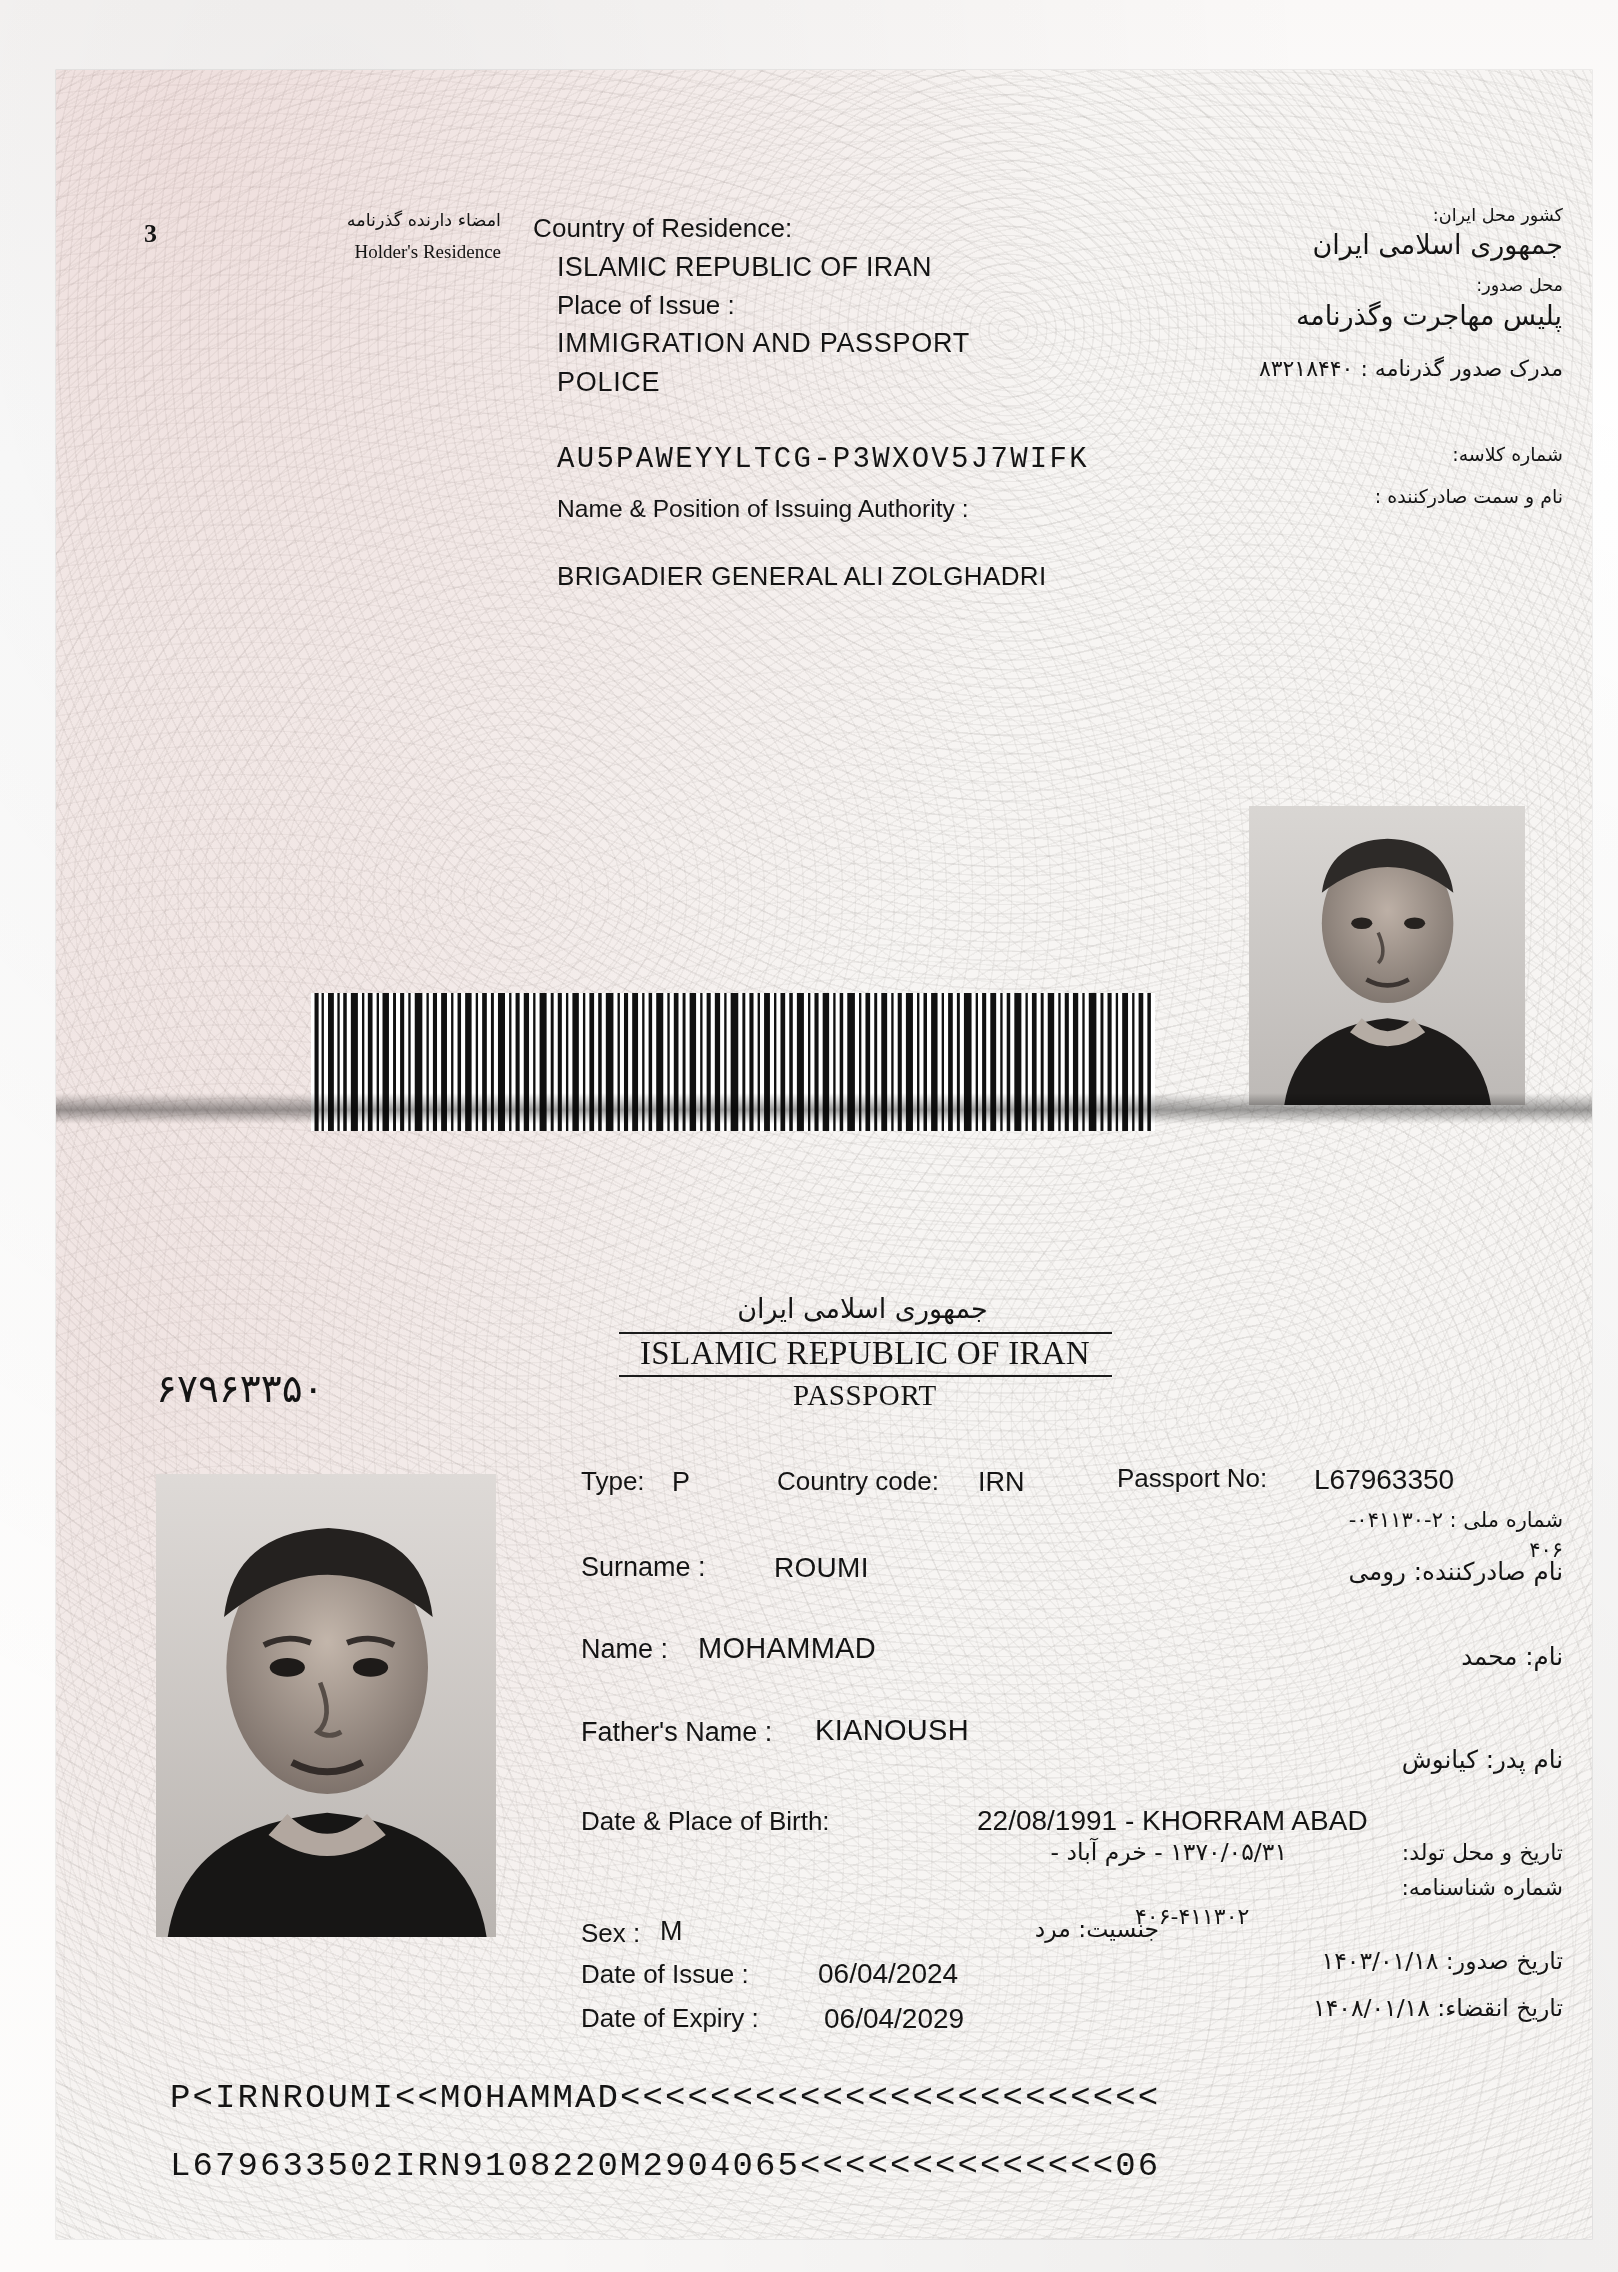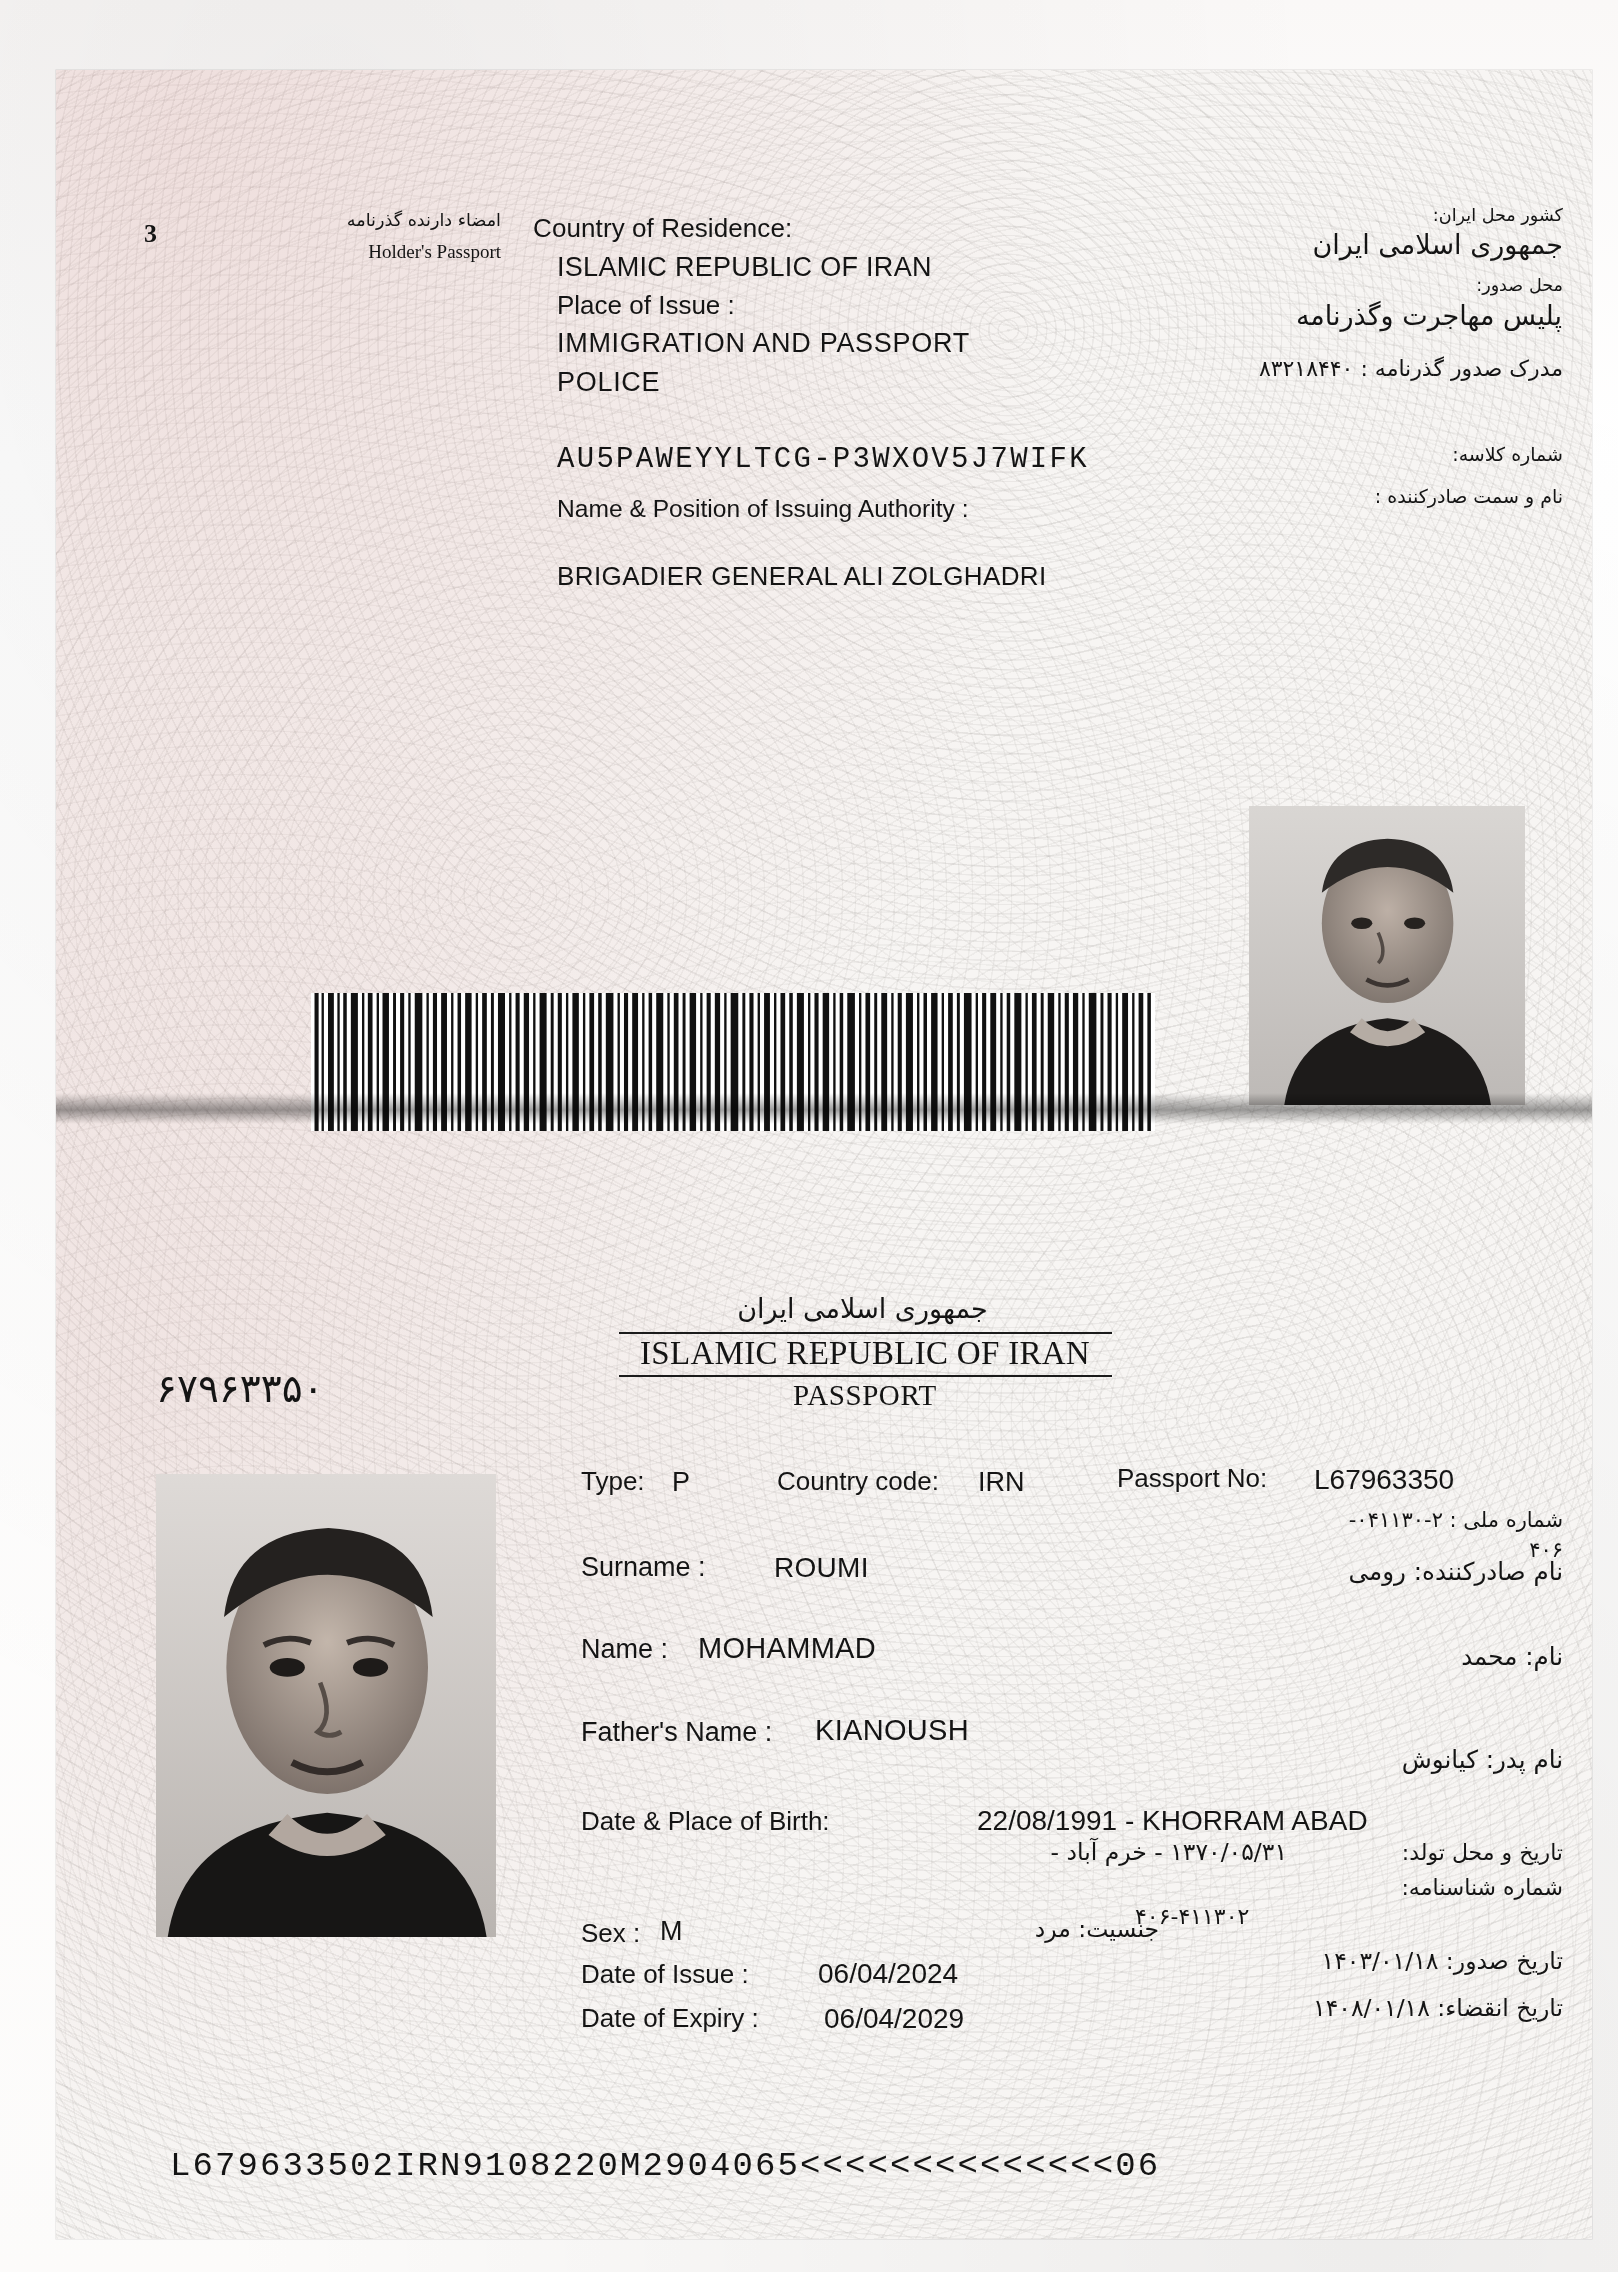--- a/index.html
+++ b/index.html
@@ -244,21 +244,21 @@
 <body>
 
 <div id="scan">
 
   <div id="passport">
     <div id="guilloche"></div>
     <div id="tint"></div>
 
     <div class="txt lat" id="page-num">3</div>
     <div class="txt fa" id="holder-sig-fa">امضاء دارنده گذرنامه</div>
-    <div class="txt serif" id="holder-sig-en">Holder's Passport</div>
+    <div class="txt serif" id="holder-sig-en">Holder's Residence</div>
 
     <div class="txt lat" id="lbl-residence">Country of Residence:</div>
     <div class="txt lat" id="val-residence">ISLAMIC REPUBLIC OF IRAN</div>
     <div class="txt lat" id="lbl-place-issue">Place of Issue :</div>
     <div class="txt lat" id="val-place-issue1">IMMIGRATION AND PASSPORT</div>
     <div class="txt lat" id="val-place-issue2">POLICE</div>
 
     <div class="txt fa" id="fa-residence-lbl">کشور محل ایران:</div>
     <div class="txt fa" id="fa-residence-val">جمهوری اسلامی ایران</div>
     <div class="txt fa" id="fa-place-lbl">محل صدور:</div>
@@ -476,17 +476,18 @@
     <div class="txt fa" id="fa-sex">جنسیت: مرد</div>
 
     <div class="txt lat" id="lbl-doi">Date of Issue :</div>
     <div class="txt lat" id="val-doi">06/04/2024</div>
     <div class="txt fa" id="fa-doi">تاریخ صدور: ۱۴۰۳/۰۱/۱۸</div>
 
     <div class="txt lat" id="lbl-doe">Date of Expiry :</div>
     <div class="txt lat" id="val-doe">06/04/2029</div>
     <div class="txt fa" id="fa-doe">تاریخ انقضاء: ۱۴۰۸/۰۱/۱۸</div>
 
+    <div class="txt mono" id="mrz1">P&lt;IRNROUMI&lt;&lt;MOHAMMAD&lt;&lt;&lt;&lt;&lt;&lt;&lt;&lt;&lt;&lt;&lt;&lt;&lt;&lt;&lt;&lt;&lt;&lt;&lt;&lt;&lt;&lt;&lt;&lt;</div>
     <div class="txt mono" id="mrz2">L679633502IRN9108220M2904065&lt;&lt;&lt;&lt;&lt;&lt;&lt;&lt;&lt;&lt;&lt;&lt;&lt;&lt;06</div>
 
   </div>
 </div>
 
 
 </body></html>

